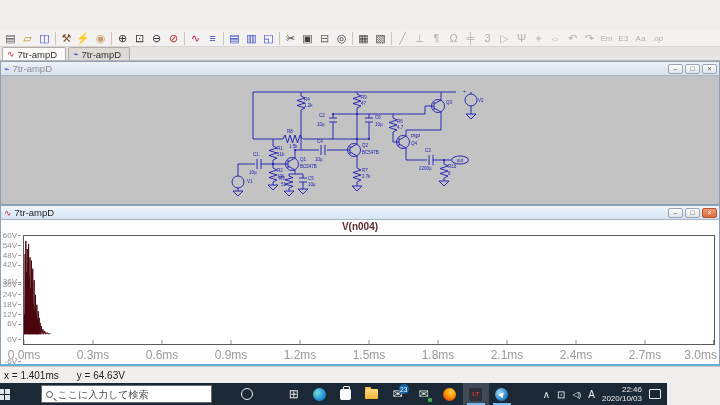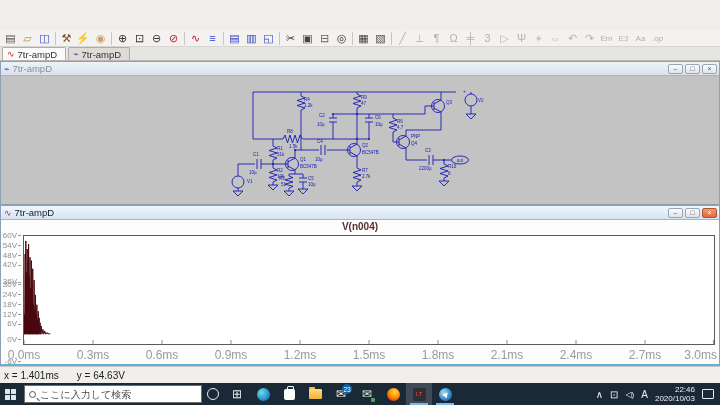--- a/index.html
+++ b/index.html
@@ -53,21 +53,21 @@
   .plotbox{position:absolute;left:22px;top:15px;width:692px;height:110px;border:1px solid #5a5a5a;background:#fff;}
   .ylab{position:absolute;font-size:8px;color:#8f8f8f;width:20px;text-align:right;left:0;}
   .ylab::after{content:"";display:inline-block;width:3px;height:1px;background:#9a9a9a;vertical-align:middle;margin-left:1px;}
   .xlab{position:absolute;top:128px;font-size:12px;color:#9a9a9a;transform:translateX(-50%);white-space:nowrap;}
   .xlab.last{transform:none;}
 
   
   .statusbar{position:absolute;top:366px;left:0;width:720px;height:17px;background:#f1efed;border-top:1px solid #c9c6c2;display:flex;align-items:center;font-size:10px;color:#222;padding-left:4px;gap:18px;}
 
   
-  .taskbar{position:absolute;top:383px;left:0;width:720px;height:22px;background:#1b2836;display:flex;align-items:center;}
+  .taskbar{position:absolute;top:383px;left:0;width:667px;height:22px;background:#1b2836;display:flex;align-items:center;gap:28px;}
   .startbtn{width:24px;height:22px;display:flex;align-items:center;justify-content:center;}
   .winlogo{width:5px;height:5px;background:#dfe5ea;box-shadow:6px 0 #dfe5ea,0 6px #dfe5ea,6px 6px #dfe5ea;margin:-5px 5px 0 -5px;}
   .searchbox{width:178px;height:18px;background:#fff;border:1px solid #6d6d6d;display:flex;align-items:center;padding:0 4px;gap:4px;}
   .mag{width:7px;height:7px;border:1.2px solid #555;border-radius:50%;position:relative;flex:none;}
   .mag::after{content:"";position:absolute;width:4px;height:1.2px;background:#555;transform:rotate(45deg);left:6px;top:7px;}
   .searchbox input{border:none;outline:none;font-size:10px;width:150px;color:#333;background:transparent;}
   .searchbox input::placeholder{color:#4a4a4a;}
   .cortana{width:22px;height:22px;display:flex;align-items:center;justify-content:center;}
   .cortana .ring{width:12px;height:12px;border:1.4px solid #e8edf2;border-radius:50%;}
   .apps{display:flex;align-items:center;}

